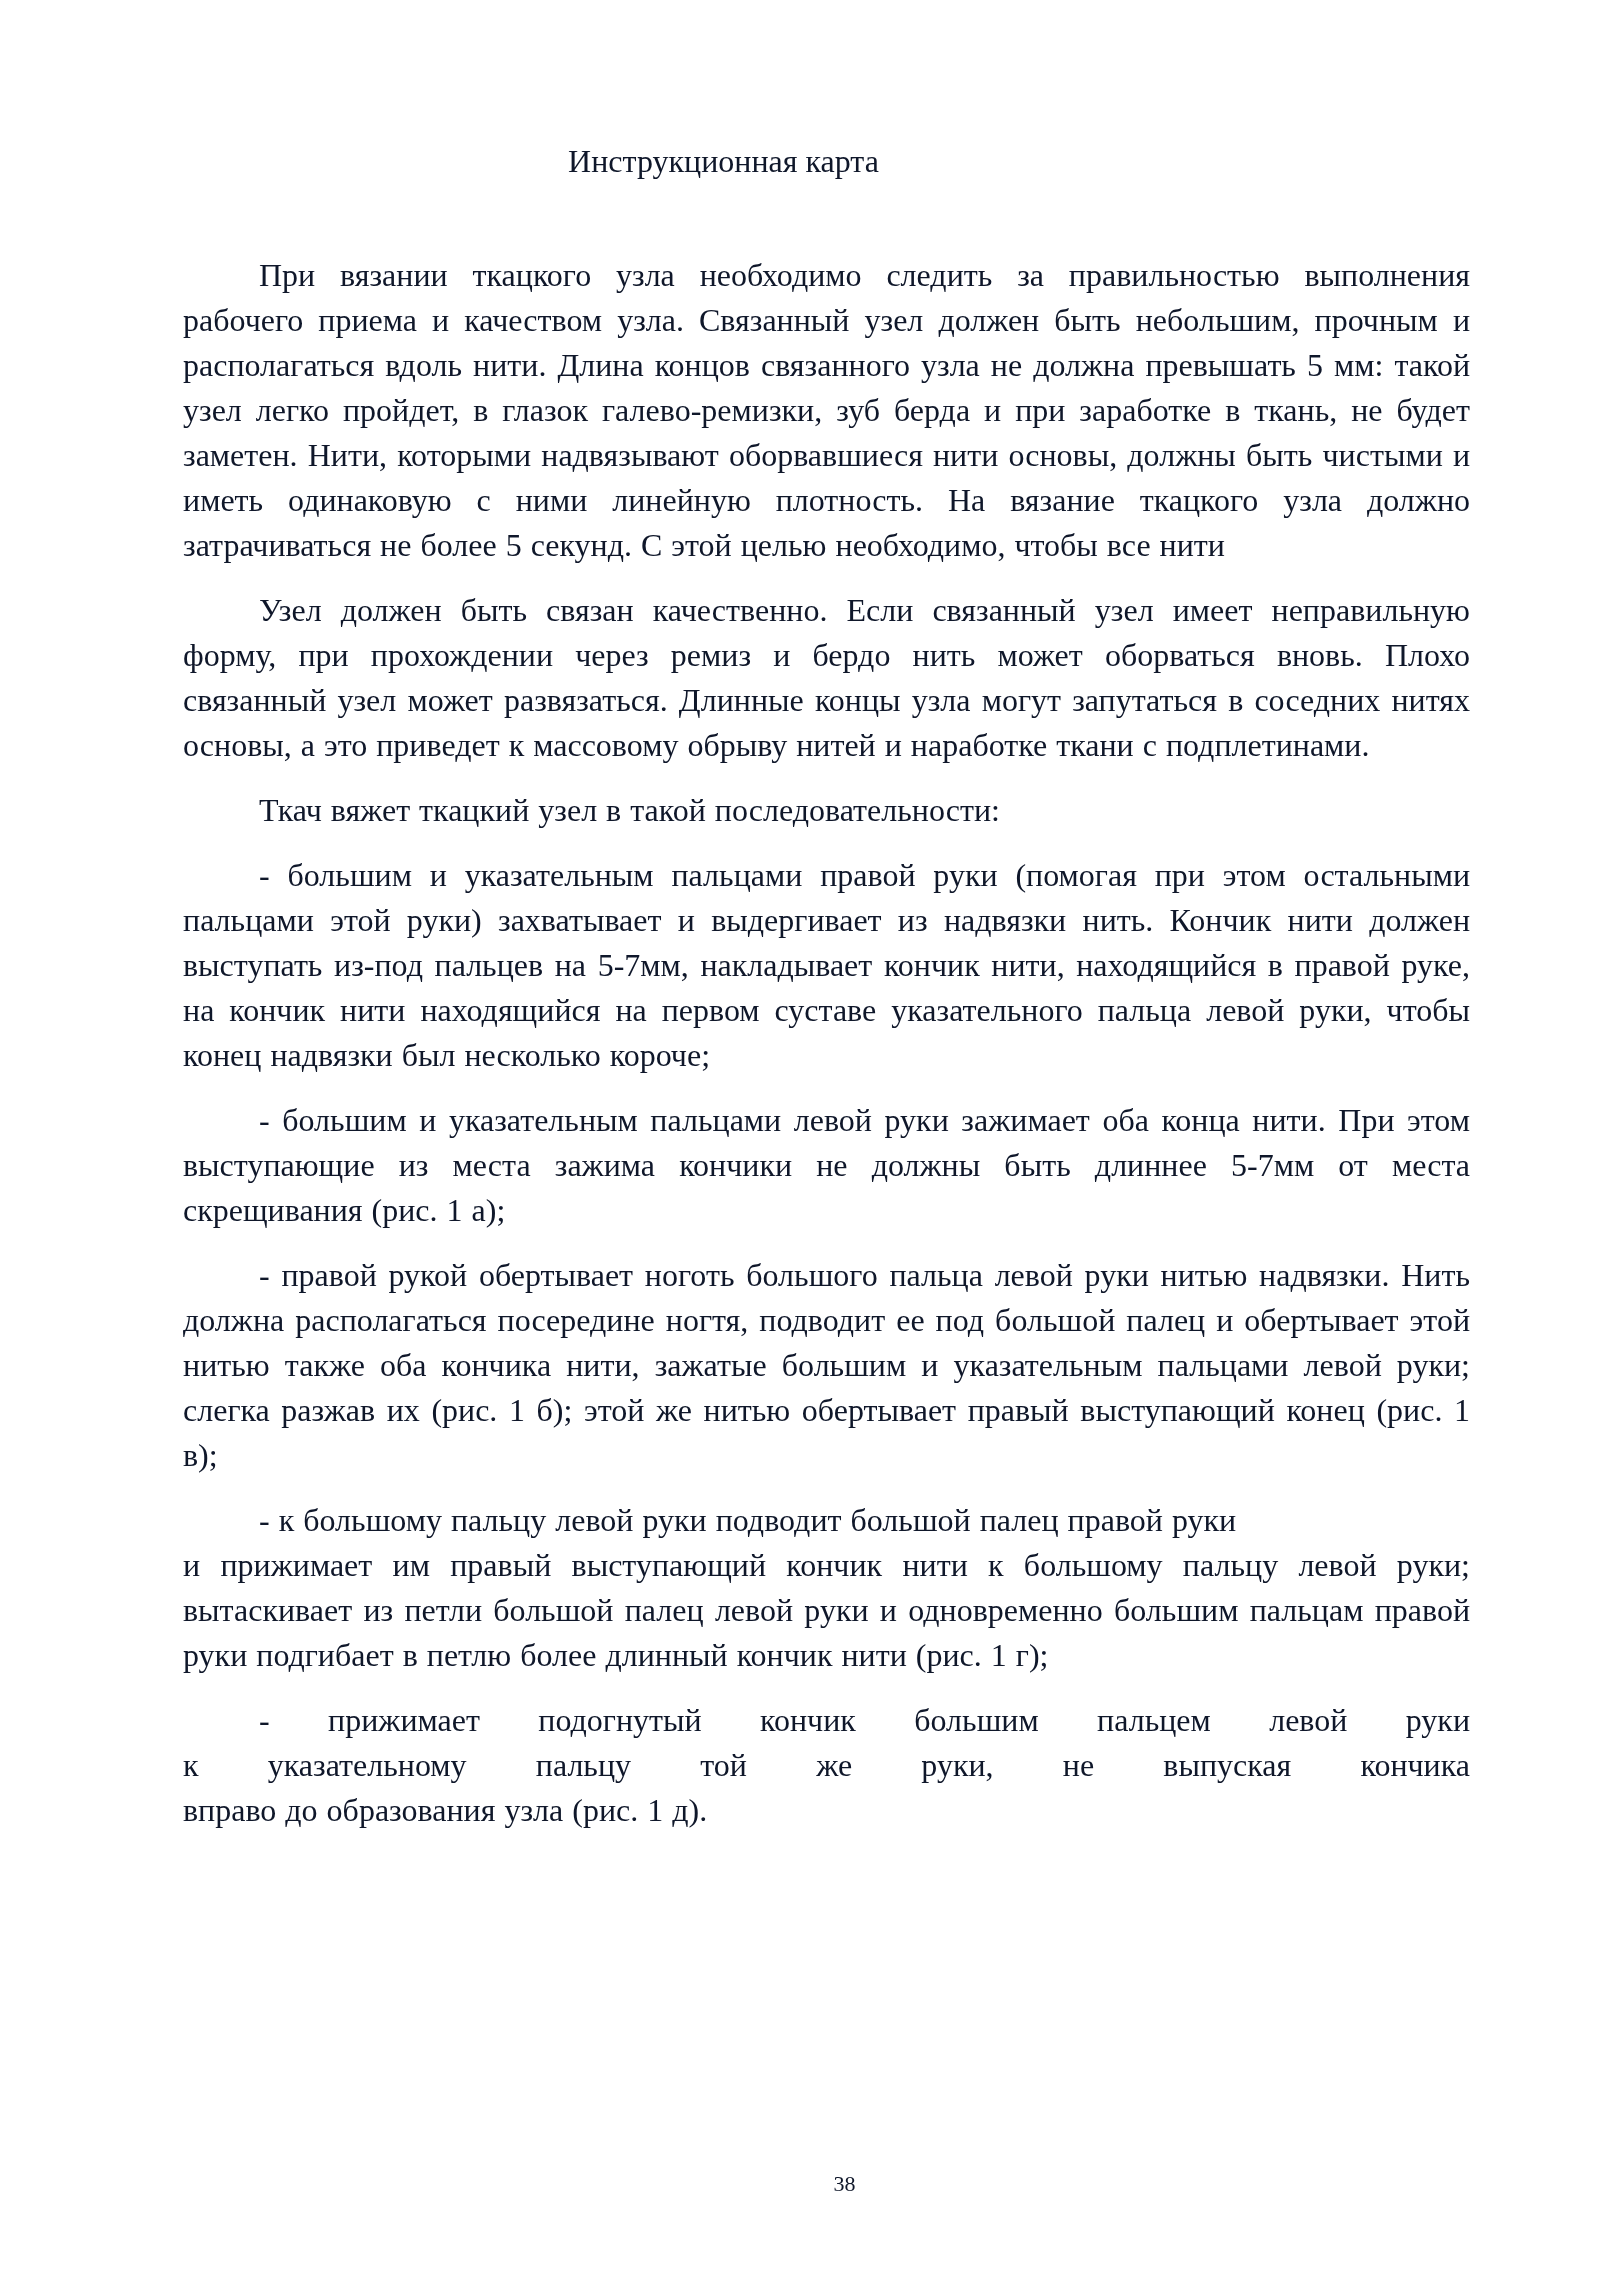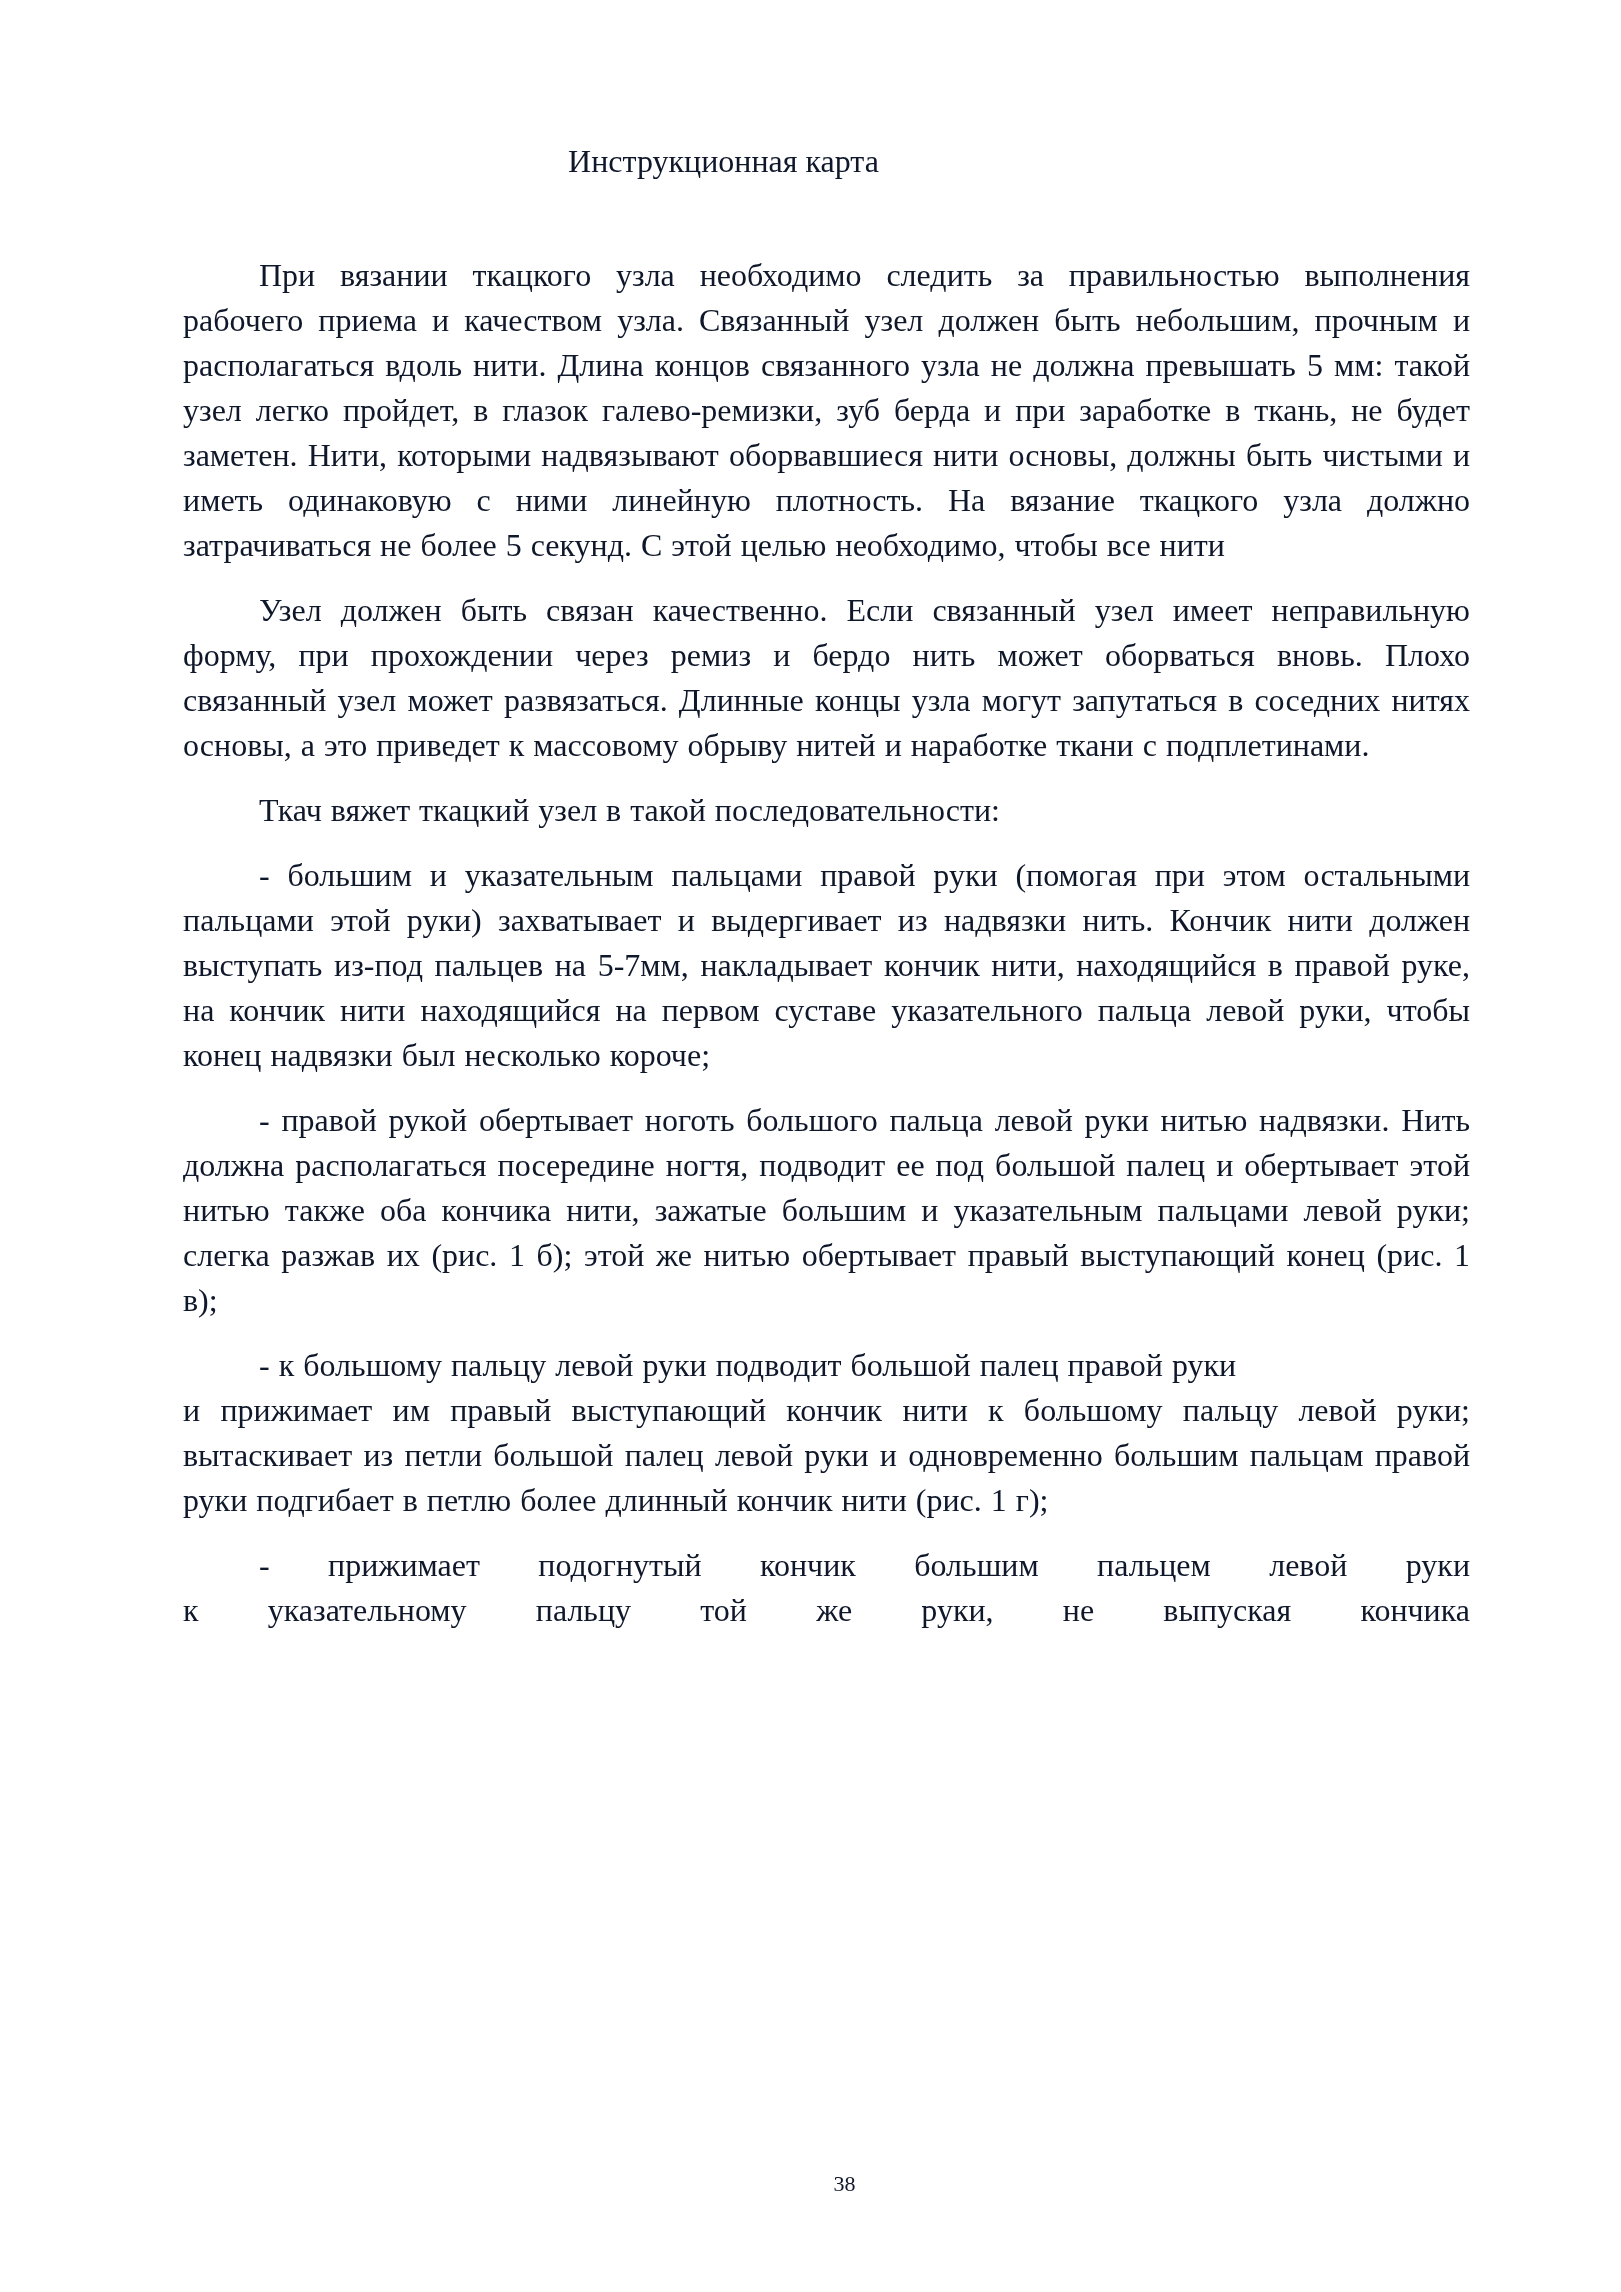--- a/index.html
+++ b/index.html
@@ -62,22 +62,24 @@
 <div class="page">
   <div class="content">
     <div class="title">
       <div class="title-line">Инструкционная карта</div>
     </div>
     <div id="doc-body">
         <div class="seg indent">При вязании ткацкого узла необходимо следить за правильностью выполнения рабочего приема и качеством узла. Связанный узел должен быть небольшим, прочным и располагаться вдоль нити. Длина концов связанного узла не должна превышать 5 мм: такой узел легко пройдет, в глазок галево-ремизки, зуб берда и при заработке в ткань, не будет заметен. Нити, которыми надвязывают оборвавшиеся нити основы, должны быть чистыми и иметь одинаковую с ними линейную плотность. На вязание ткацкого узла должно затрачиваться не более 5 секунд. С этой целью необходимо, чтобы все нити</div>
         <div class="seg indent">Узел должен быть связан качественно. Если связанный узел имеет неправильную форму, при прохождении через ремиз и бердо нить может оборваться вновь. Плохо связанный узел может развязаться. Длинные концы узла могут запутаться в соседних нитях основы, а это приведет к массовому обрыву нитей и наработке ткани с подплетинами.</div>
         <div class="seg indent">Ткач вяжет ткацкий узел в такой последовательности:</div>
         <div class="seg indent">- большим и указательным пальцами правой руки (помогая при этом остальными пальцами этой руки) захватывает и выдергивает из надвязки нить. Кончик нити должен выступать из-под пальцев на 5-7мм, накладывает кончик нити, находящийся в правой руке, на кончик нити находящийся на первом суставе указательного пальца левой руки, чтобы конец надвязки был несколько короче;</div>
+        <div class="seg indent">- большим и указательным пальцами левой руки зажимает оба конца нити. При этом выступающие из места зажима кончики не должны быть длиннее 5-7мм от места скрещивания (рис. 1 а);</div>
         <div class="seg indent">- правой рукой обертывает ноготь большого пальца левой руки нитью надвязки. Нить должна располагаться посередине ногтя, подводит ее под большой палец и обертывает этой нитью также оба кончика нити, зажатые большим и указательным пальцами левой руки; слегка разжав их (рис. 1 б); этой же нитью обертывает правый выступающий конец (рис. 1 в);</div>
         <div class="seg indent">- к большому пальцу левой руки подводит большой палец правой руки</div>
         <div class="seg">и прижимает им правый выступающий кончик нити к большому пальцу левой руки; вытаскивает из петли большой палец левой руки и одновременно большим пальцам правой руки подгибает в петлю более длинный кончик нити (рис. 1 г);</div>
         <div class="seg indent stretch">- прижимает подогнутый кончик большим пальцем левой руки</div>
         <div class="seg stretch">к указательному пальцу той же руки, не выпуская кончика</div>
+        <div class="seg">вправо до образования узла (рис. 1 д).</div>
       </div>
   </div>
   <div class="page-number">38</div>
 </div>
 
 
 </body></html>

